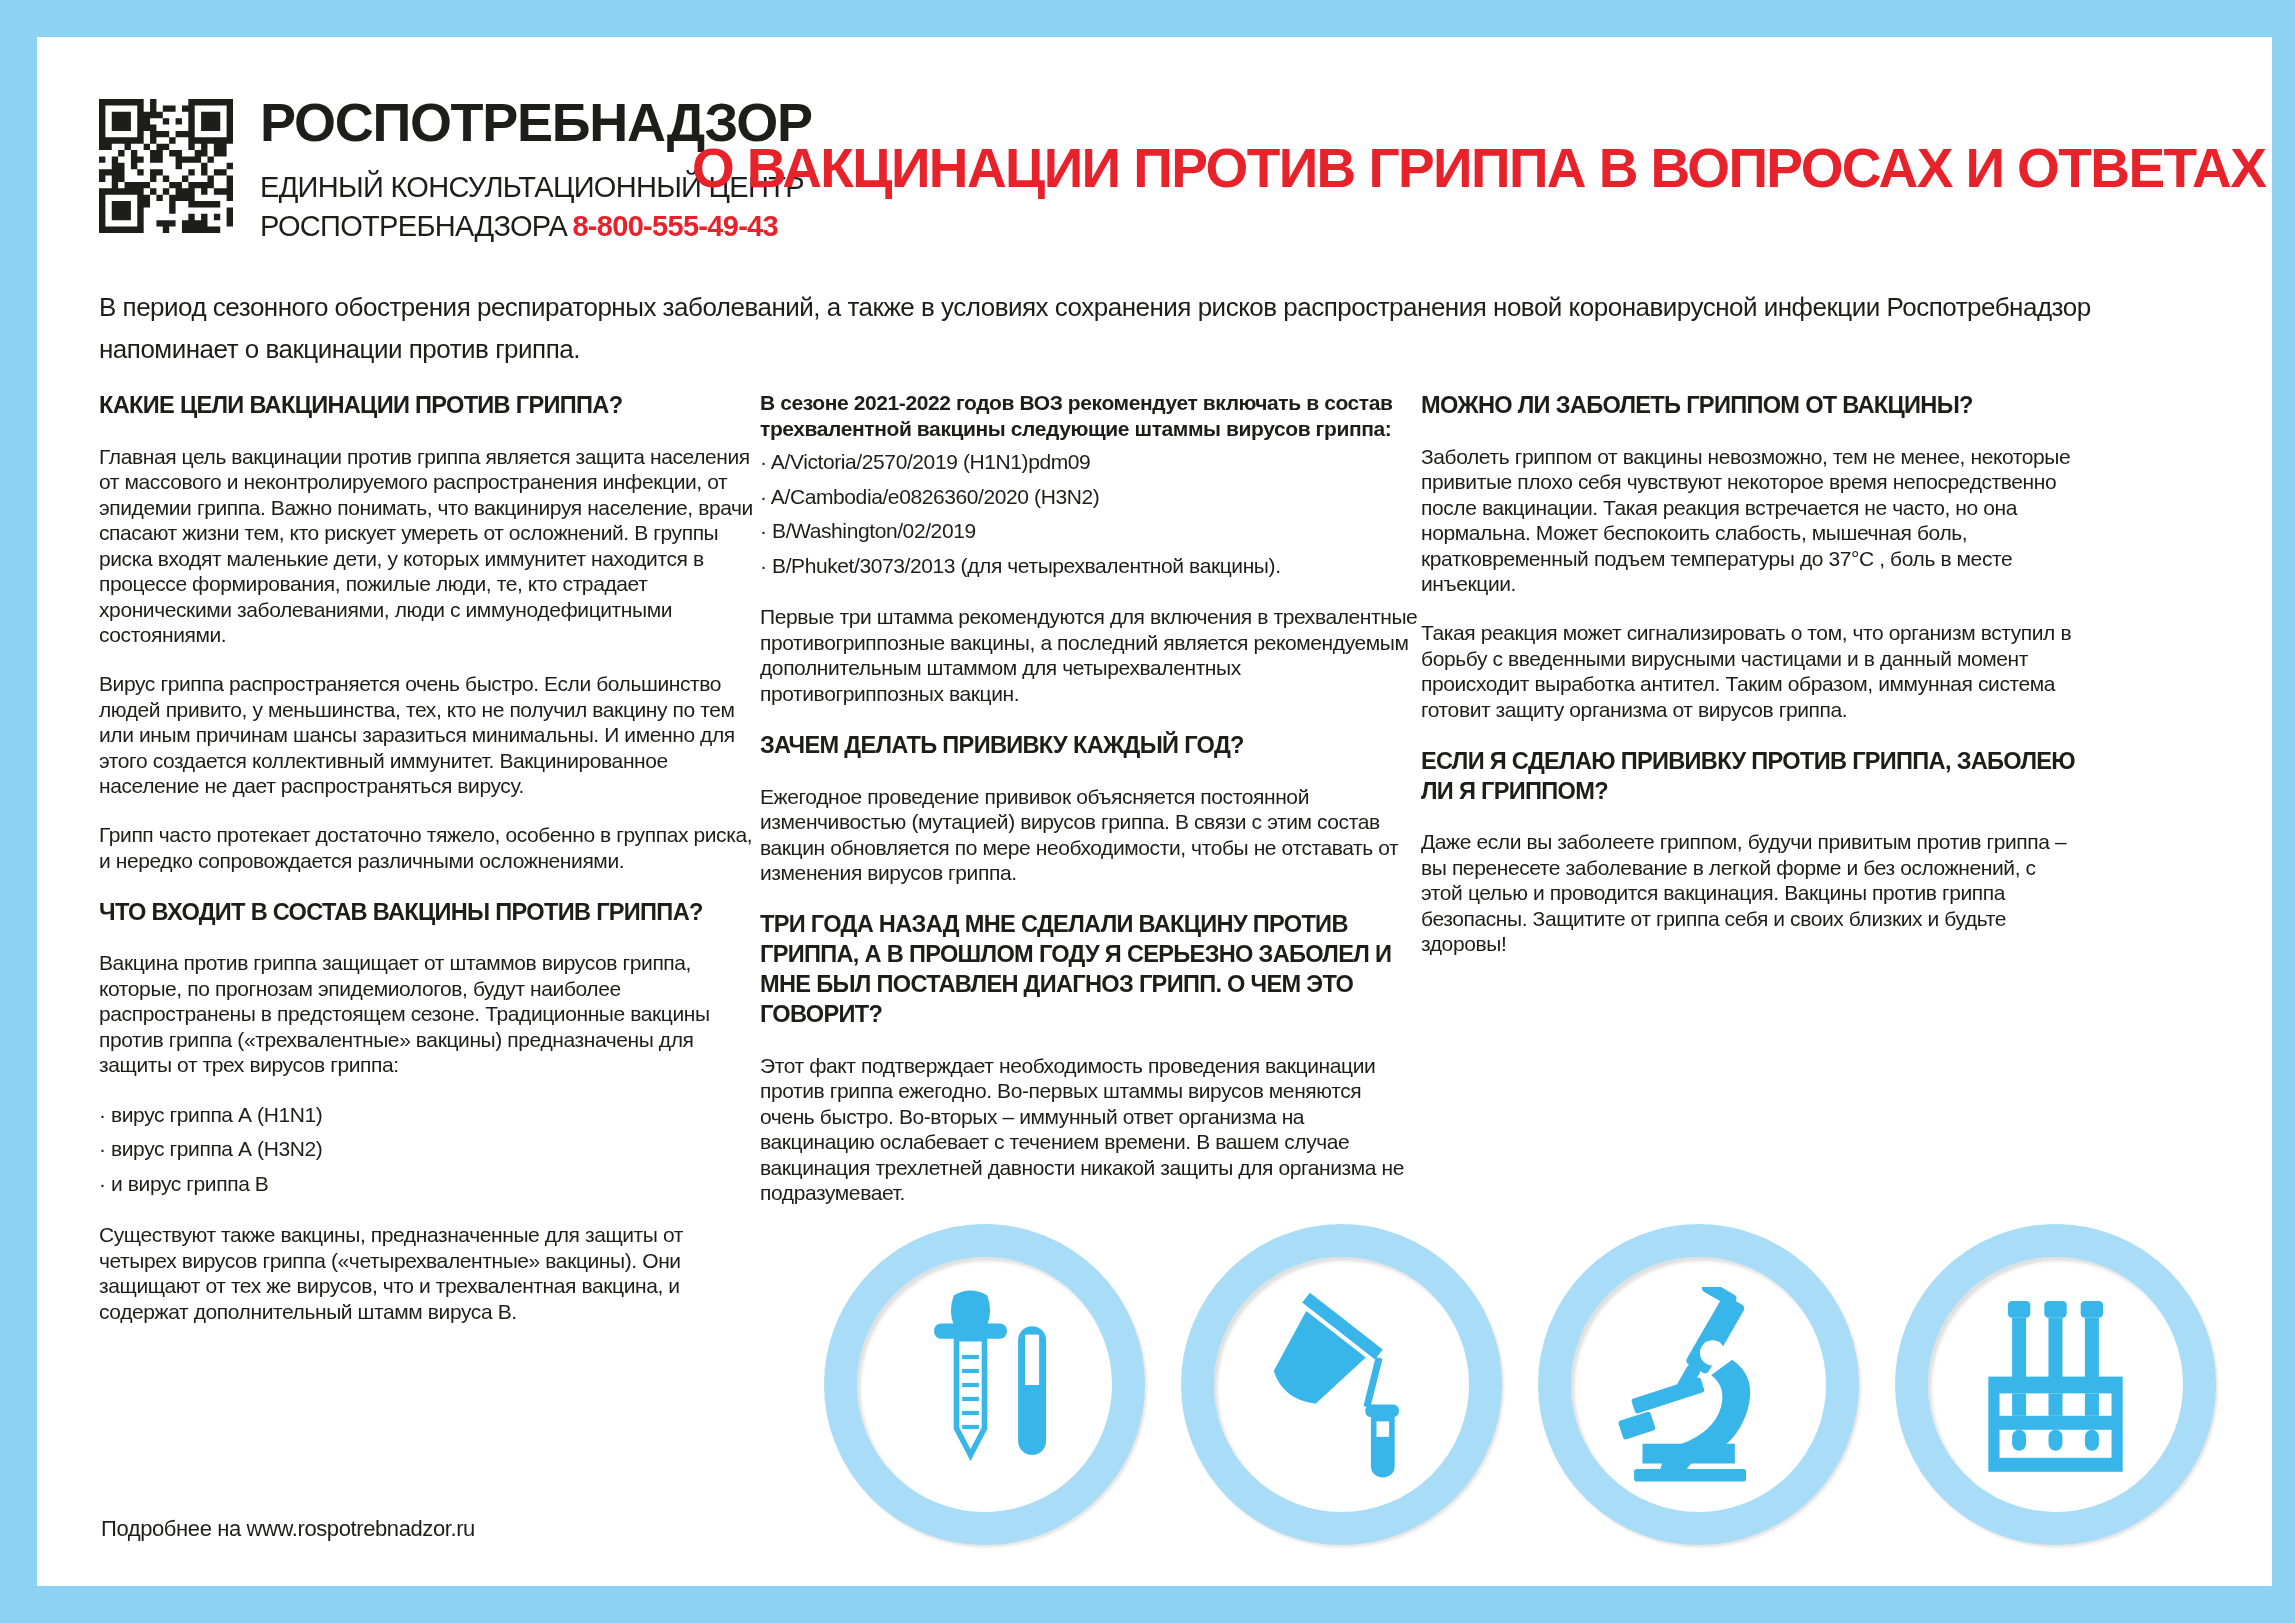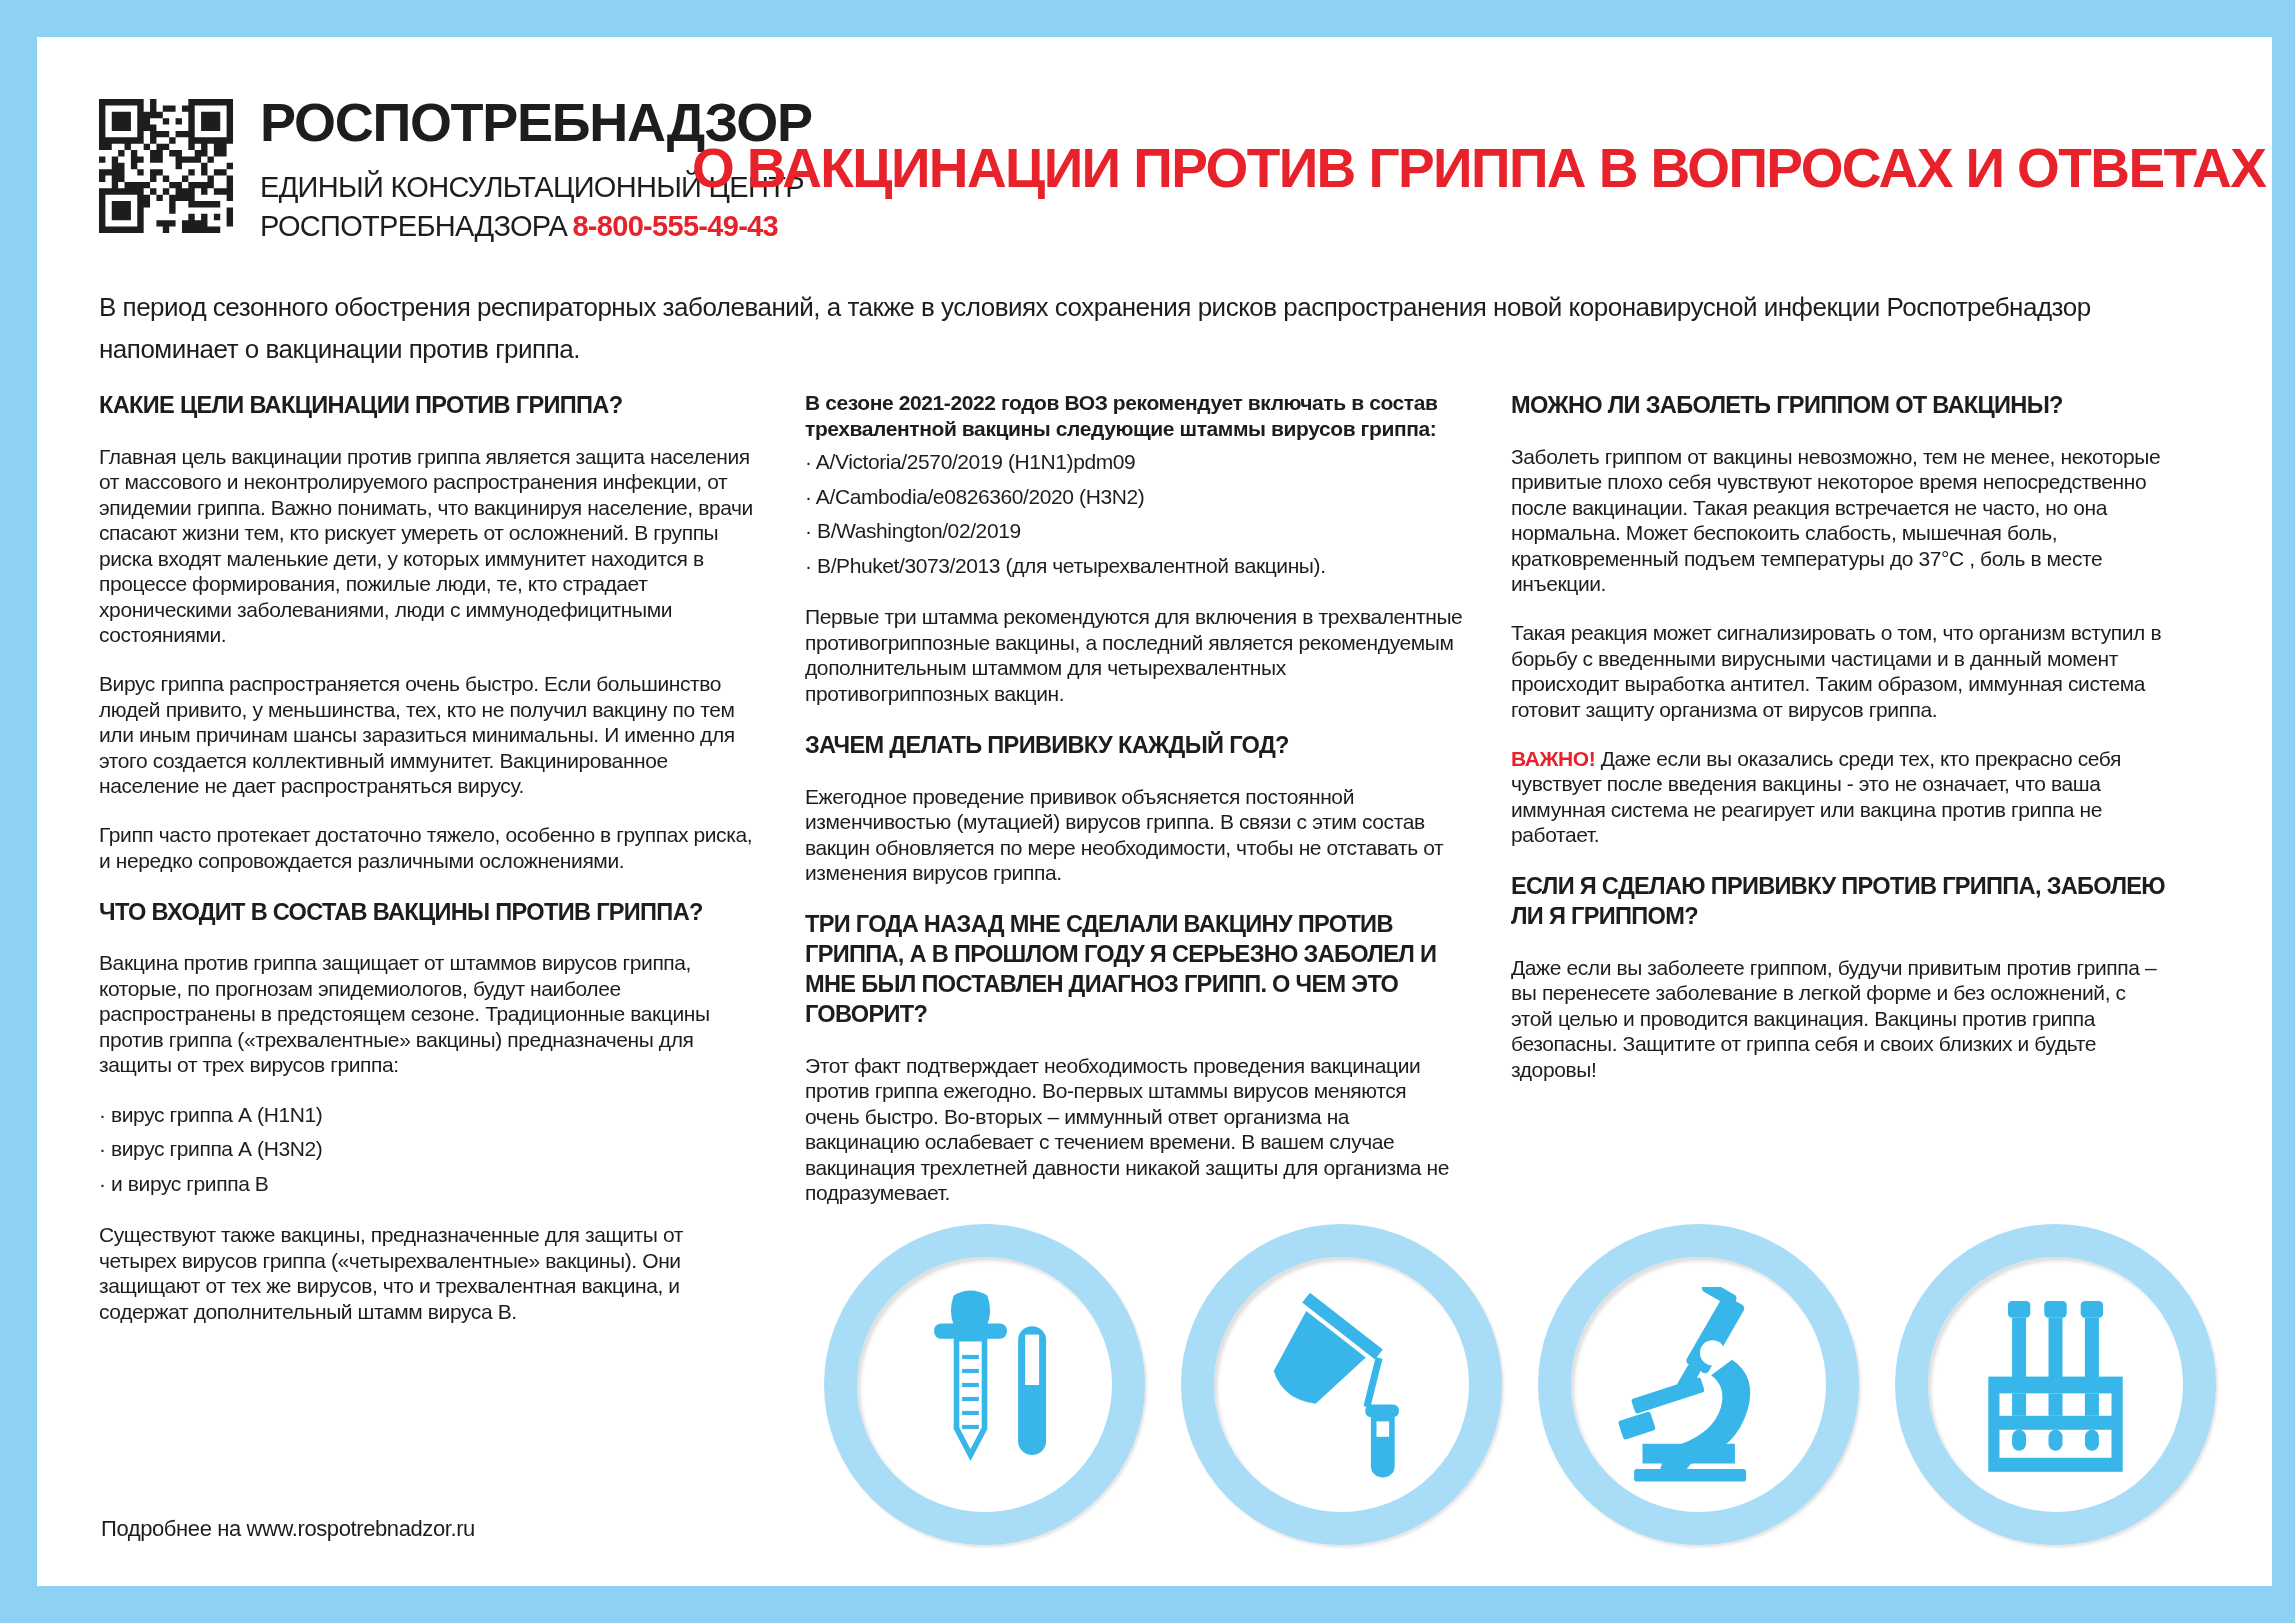--- a/index.html
+++ b/index.html
@@ -14,21 +14,21 @@
   .cl1{position:absolute;left:223px;top:136px;font-size:29px;letter-spacing:-0.7px;line-height:1;}
   .cl2{position:absolute;left:223px;top:175px;font-size:29px;letter-spacing:-0.7px;line-height:1;}
   .phone{color:#e8222b;font-weight:bold;margin-left:5.2px;text-align:right;}
 
   .main-title{position:absolute;left:655px;right:36px;top:103px;text-align:center;
       font-size:55px;font-weight:bold;color:#e8222b;letter-spacing:-1.6px;line-height:1.05;white-space:nowrap;}
 
   .intro{position:absolute;left:62px;top:249px;width:2121px;margin:0;
       font-size:26px;line-height:42px;letter-spacing:-0.5px;}
 
-  .cols{position:absolute;left:62px;top:353px;display:flex;gap:45px;}
+  .cols{position:absolute;left:62px;top:353px;display:flex;}
   .col{width:661px;}
 
   .h{font-size:23.6px;line-height:30px;font-weight:bold;letter-spacing:-0.7px;margin:15.7px 0 23.6px;}
   .col > .h:first-child{margin-top:0;}
   .p{font-size:21px;line-height:25.5px;letter-spacing:-0.4px;margin:0 0 23.6px;}
   .lead{font-weight:bold;margin-bottom:7.9px;}
   .bullets{margin:0 0 26px;font-size:21px;line-height:25.5px;letter-spacing:-0.4px;}
   .bullets div{margin-bottom:9.2px;}
   .red{color:#e8222b;font-weight:bold;}
 
@@ -90,21 +90,20 @@
         <div class="h">ЗАЧЕМ ДЕЛАТЬ ПРИВИВКУ КАЖДЫЙ ГОД?</div>
         <p class="p">Ежегодное проведение прививок объясняется постоянной изменчивостью (мутацией) вирусов гриппа. В связи с этим состав вакцин обновляется по мере необходимости, чтобы не отставать от изменения вирусов гриппа.</p>
         <div class="h">ТРИ ГОДА НАЗАД МНЕ СДЕЛАЛИ ВАКЦИНУ ПРОТИВ ГРИППА, А В ПРОШЛОМ ГОДУ Я СЕРЬЕЗНО ЗАБОЛЕЛ И МНЕ БЫЛ ПОСТАВЛЕН ДИАГНОЗ ГРИПП. О ЧЕМ ЭТО ГОВОРИТ?</div>
         <p class="p">Этот факт подтверждает необходимость проведения вакцинации против гриппа ежегодно. Во-первых штаммы вирусов меняются очень быстро. Во-вторых – иммунный ответ организма на вакцинацию ослабевает с течением времени. В вашем случае вакцинация трехлетней давности никакой защиты для организма не подразумевает.</p>
       </div>
 
       <div class="col">
         <div class="h">МОЖНО ЛИ ЗАБОЛЕТЬ ГРИППОМ ОТ ВАКЦИНЫ?</div>
         <p class="p">Заболеть гриппом от вакцины невозможно, тем не менее, некоторые привитые плохо себя чувствуют некоторое время непосредственно после вакцинации. Такая реакция встречается не часто, но она нормальна. Может беспокоить слабость, мышечная боль, кратковременный подъем температуры до 37°С , боль в месте инъекции.</p>
         <p class="p">Такая реакция может сигнализировать о том, что организм вступил в борьбу с введенными вирусными частицами и в данный момент происходит выработка антител. Таким образом, иммунная система готовит защиту организма от вирусов гриппа.</p>
-        <p class="p"><span class="red">ВАЖНО!</span> <span>Даже если вы оказались среди тех, кто прекрасно себя чувствует после введения вакцины - это не означает, что ваша иммунная система не реагирует или вакцина против гриппа не работает.</span></p>
         <div class="h">ЕСЛИ Я СДЕЛАЮ ПРИВИВКУ ПРОТИВ ГРИППА, ЗАБОЛЕЮ ЛИ Я ГРИППОМ?</div>
         <p class="p">Даже если вы заболеете гриппом, будучи привитым против гриппа – вы перенесете заболевание в легкой форме и без осложнений, с этой целью и проводится вакцинация. Вакцины против гриппа безопасны. Защитите от гриппа себя и своих близких и будьте здоровы!</p>
       </div>
 
     </div>
 
     <div class="circle c1">
       <svg viewBox="0 0 120 140">
         <g fill="#38b6ea">
           <path d="M38 6 q12 -7 24 0 q4 11 0 21 h-24 q-4 -10 0 -21 z"></path>

